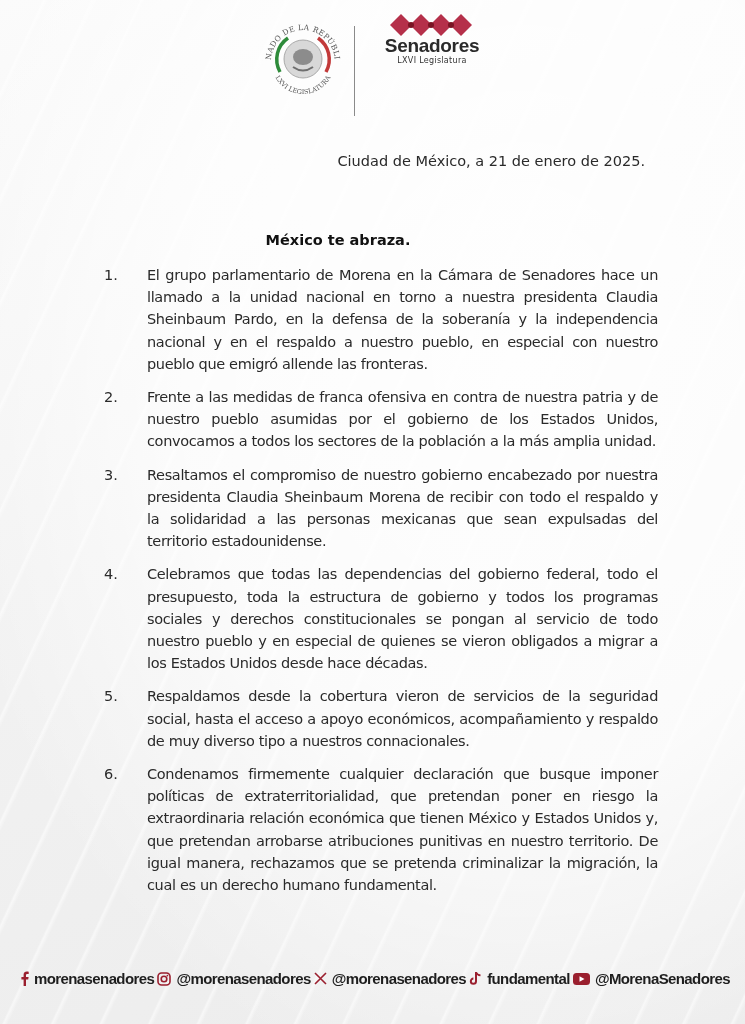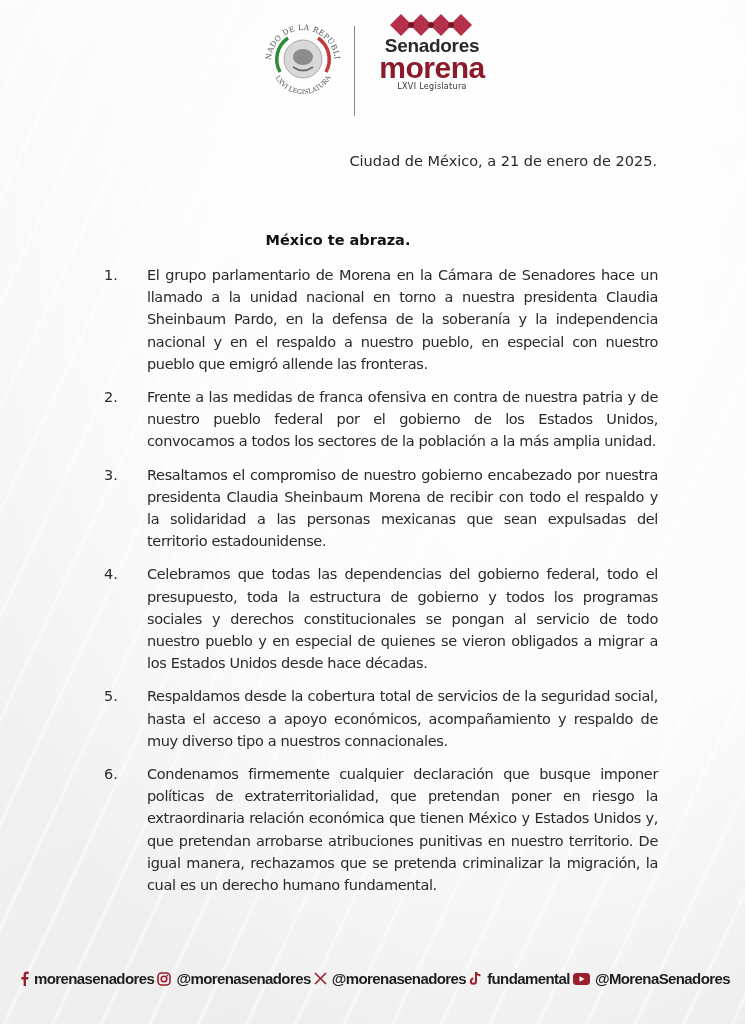--- a/index.html
+++ b/index.html
@@ -26,21 +26,21 @@
   }
   .seal { position: absolute; left: 0; top: 0; width: 90px; height: 92px; }
   .divider { position: absolute; left: 96px; top: 14px; width: 1px; height: 90px; background: #8a8a8a; }
   .morena-logo { position: absolute; left: 108px; top: 2px; width: 132px; height: 85px; text-align: center; }
   .diamonds { display: block; margin: 0 auto; }
   .m-senadores { font-family: "Liberation Sans", sans-serif; font-weight: bold; font-size: 19px; color: #2a2a2a; line-height: 18px; margin-top: 1px; letter-spacing: -0.3px;}
   .m-morena { font-family: "Liberation Sans", sans-serif; font-weight: bold; font-size: 30px; color: #8b1a2b; line-height: 26px; letter-spacing: -0.5px;}
   .m-leg { font-family: "DejaVu Sans", sans-serif; font-size: 8px; color: #333; line-height: 12px; letter-spacing: 0.3px;}
 
   .date {
-    position: absolute; top: 153px; right: 88px;
+    position: absolute; top: 153px; right: 100px;
     font-size: 14.5px; color: #2a2a2a; margin-left: 8px;
   }
   .title {
     position: absolute; top: 232px; left: 0; width: 676px; text-align: center;
     font-weight: bold; font-size: 14.5px; color: #111;
   }
   .list { position: absolute; left: 104px; top: 264px; width: 554px; }
   .item { display: flex; margin-bottom: 11px; }
   .num { width: 23px; flex: none; font-size: 14.5px; line-height: 22.2px; color: #2a2a2a; }
   .txt { flex: 1; font-size: 14.5px; line-height: 22.2px; color: #2a2a2a; text-align: justify; letter-spacing: -0.35px; margin-left: 20px; }
@@ -83,48 +83,47 @@
     <svg class="diamonds" width="84" height="22" viewBox="0 0 84 22">
       <polygon points="11,0 22,11 11,22 0,11" fill="#b5304a"></polygon>
       <polygon points="31,0 42,11 31,22 20,11" fill="#b5304a"></polygon>
       <polygon points="51,0 62,11 51,22 40,11" fill="#b5304a"></polygon>
       <polygon points="71,0 82,11 71,22 60,11" fill="#b5304a"></polygon>
       <circle cx="21" cy="11" r="3" fill="#7a1424"></circle>
       <circle cx="41" cy="11" r="3" fill="#7a1424"></circle>
       <circle cx="61" cy="11" r="3" fill="#7a1424"></circle>
     </svg>
     <div class="m-senadores">Senadores</div>
-    <div class="m-morena">morena</div>
     <div class="m-leg">LXVI Legislatura</div>
   </div>
 </div>
 
 <div class="date">Ciudad de México, a 21 de enero de 2025.</div>
 <div class="title">México te abraza.</div>
 
 <div class="list">
   <div class="item">
     <span class="num">1.</span>
     <span class="txt">El grupo parlamentario de Morena en la Cámara de Senadores hace un llamado a la unidad nacional en torno a nuestra presidenta Claudia Sheinbaum Pardo, en la defensa de la soberanía y la independencia nacional y en el respaldo a nuestro pueblo, en especial con nuestro pueblo que emigró allende las fronteras.</span>
   </div>
   <div class="item">
     <span class="num">2.</span>
-    <span class="txt">Frente a las medidas de franca ofensiva en contra de nuestra patria y de nuestro pueblo federal por el gobierno de los Estados Unidos, convocamos a todos los sectores de la población a la más amplia unidad.</span>
+    <span class="txt">Frente a las medidas de franca ofensiva en contra de nuestra patria y de nuestro pueblo asumidas por el gobierno de los Estados Unidos, convocamos a todos los sectores de la población a la más amplia unidad.</span>
   </div>
   <div class="item">
     <span class="num">3.</span>
     <span class="txt">Resaltamos el compromiso de nuestro gobierno encabezado por nuestra presidenta Claudia Sheinbaum Morena de recibir con todo el respaldo y la solidaridad a las personas mexicanas que sean expulsadas del territorio estadounidense.</span>
   </div>
   <div class="item">
     <span class="num">4.</span>
     <span class="txt">Celebramos que todas las dependencias del gobierno federal, todo el presupuesto, toda la estructura de gobierno y todos los programas sociales y derechos constitucionales se pongan al servicio de todo nuestro pueblo y en especial de quienes se vieron obligados a migrar a los Estados Unidos desde hace décadas.</span>
   </div>
   <div class="item">
     <span class="num">5.</span>
-    <span class="txt">Respaldamos desde la cobertura total de servicios de la seguridad social, hasta el acceso a apoyo económicos, acompañamiento y respaldo de muy diverso tipo a nuestros connacionales.</span>
+    <span class="txt">Respaldamos desde la cobertura vieron de servicios de la seguridad social, hasta el acceso a apoyo económicos, acompañamiento y respaldo de muy diverso tipo a nuestros connacionales.</span>
   </div>
   <div class="item">
     <span class="num">6.</span>
     <span class="txt">Condenamos firmemente cualquier declaración que busque imponer políticas de extraterritorialidad, que pretendan poner en riesgo la extraordinaria relación económica que tienen México y Estados Unidos y, que pretendan arrobarse atribuciones punitivas en nuestro territorio. De igual manera, rechazamos que se pretenda criminalizar la migración, la cual es un derecho humano fundamental.</span>
   </div>
 </div>
 
 <div class="footer">
   <div class="social">
     <svg width="9" height="15" viewBox="0 0 9 15">

